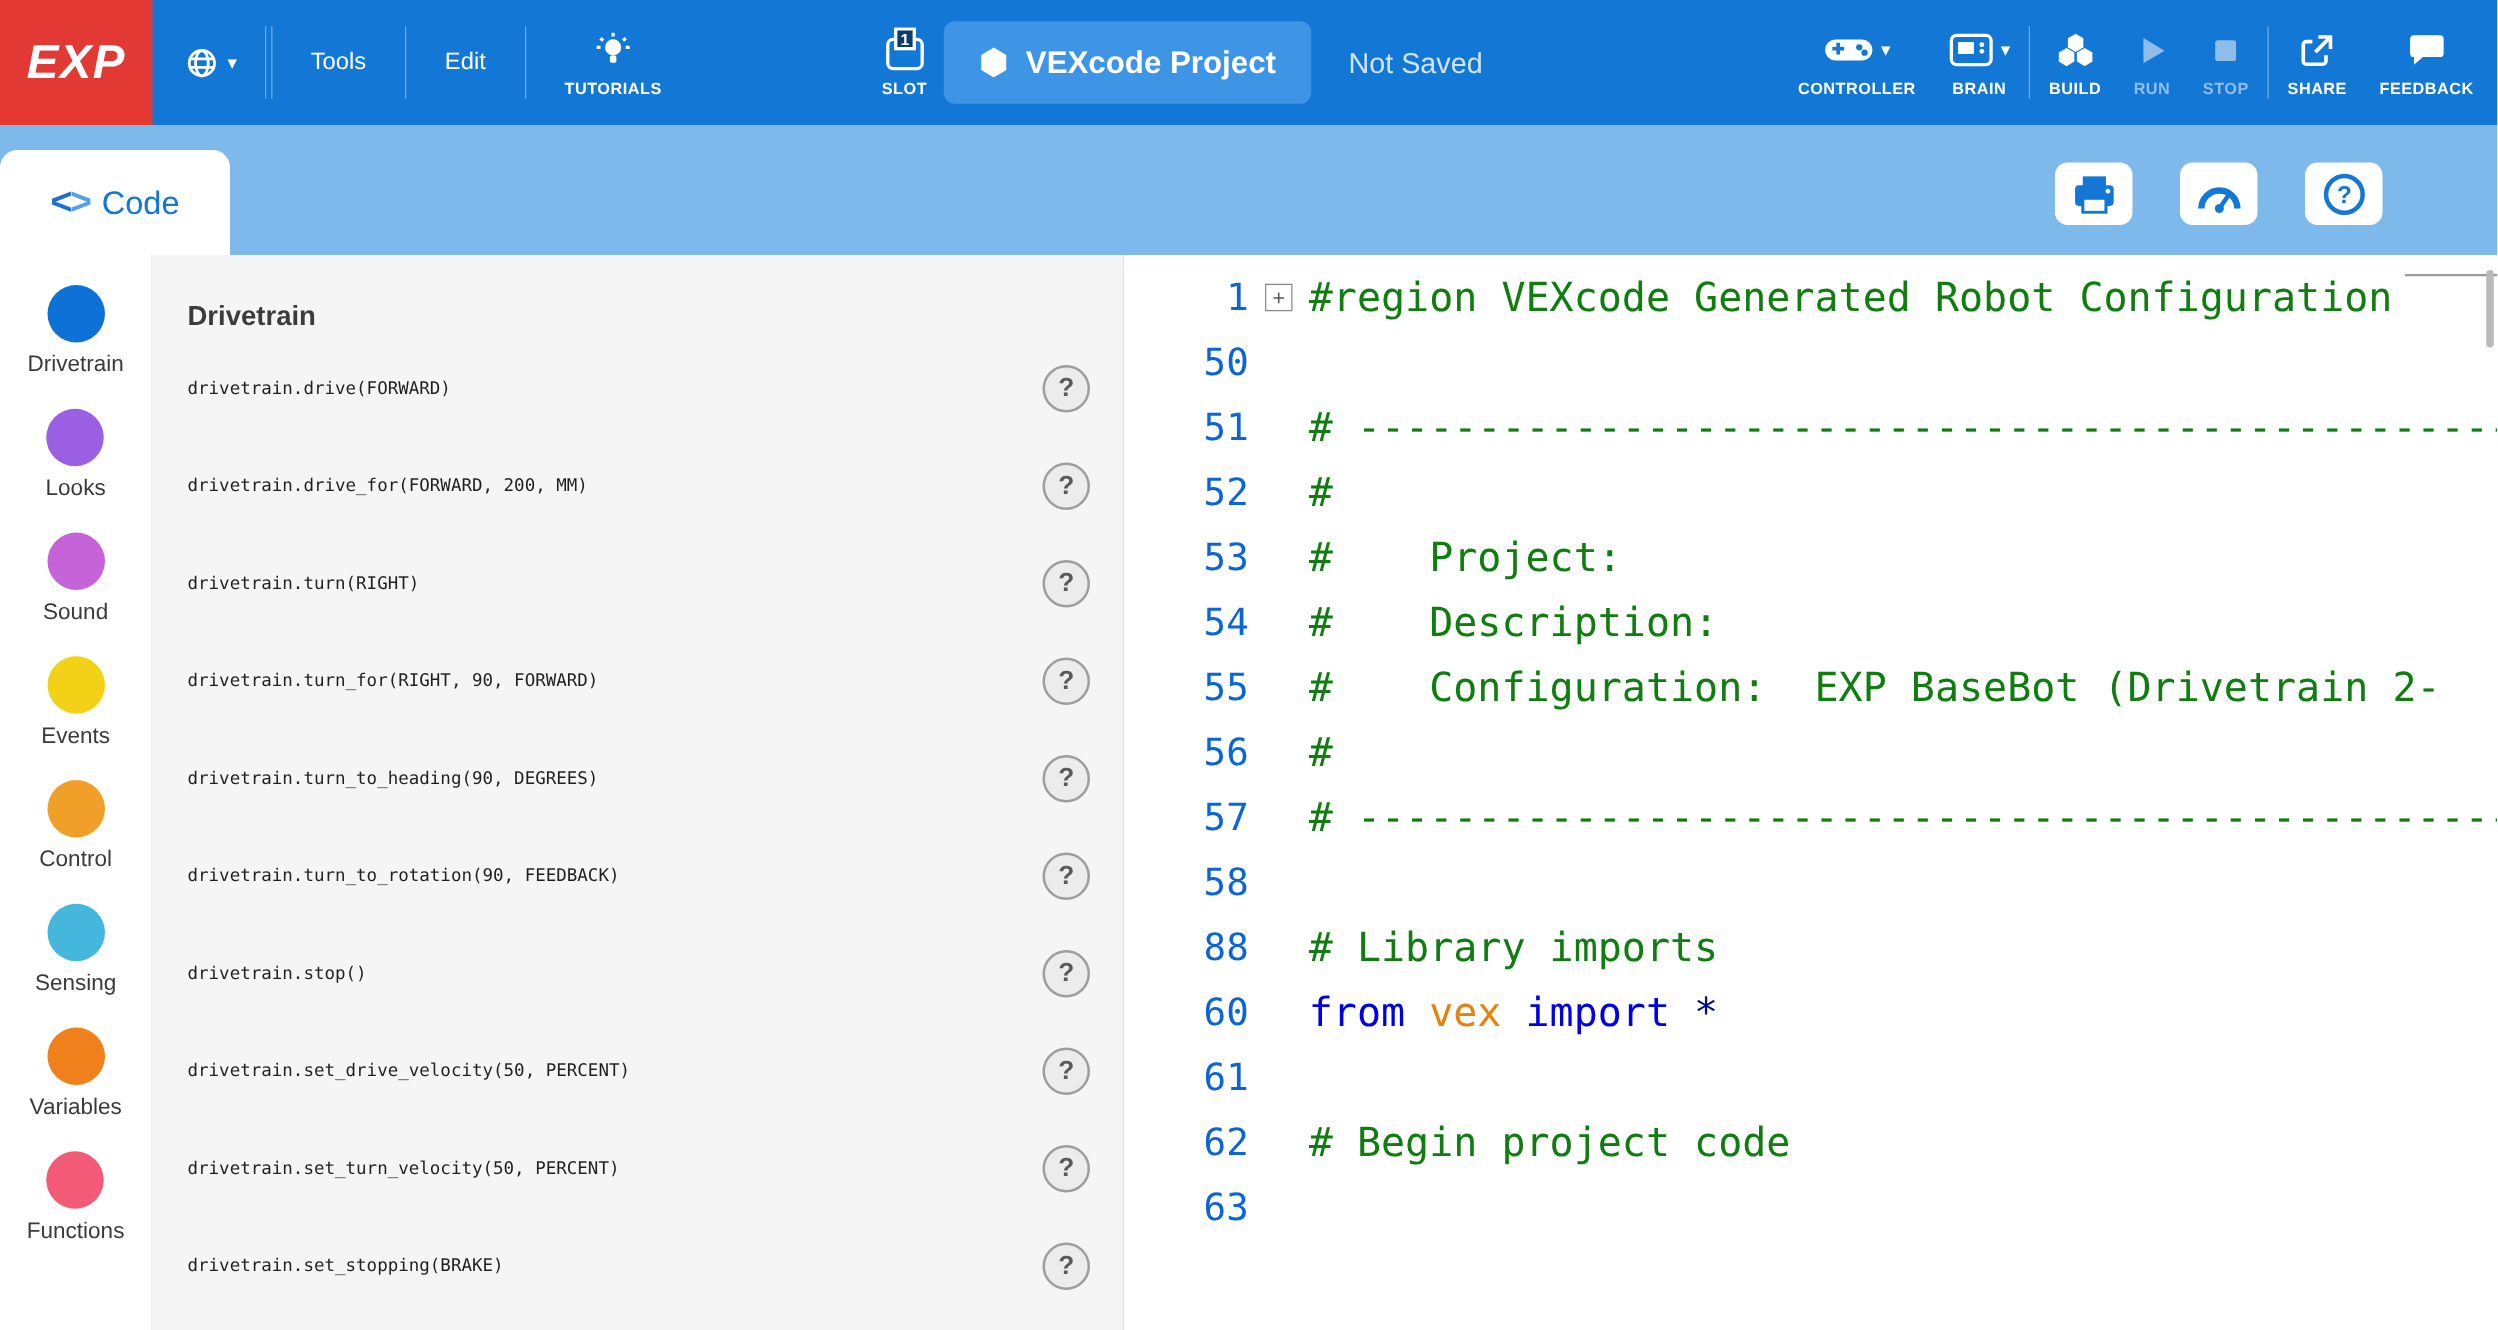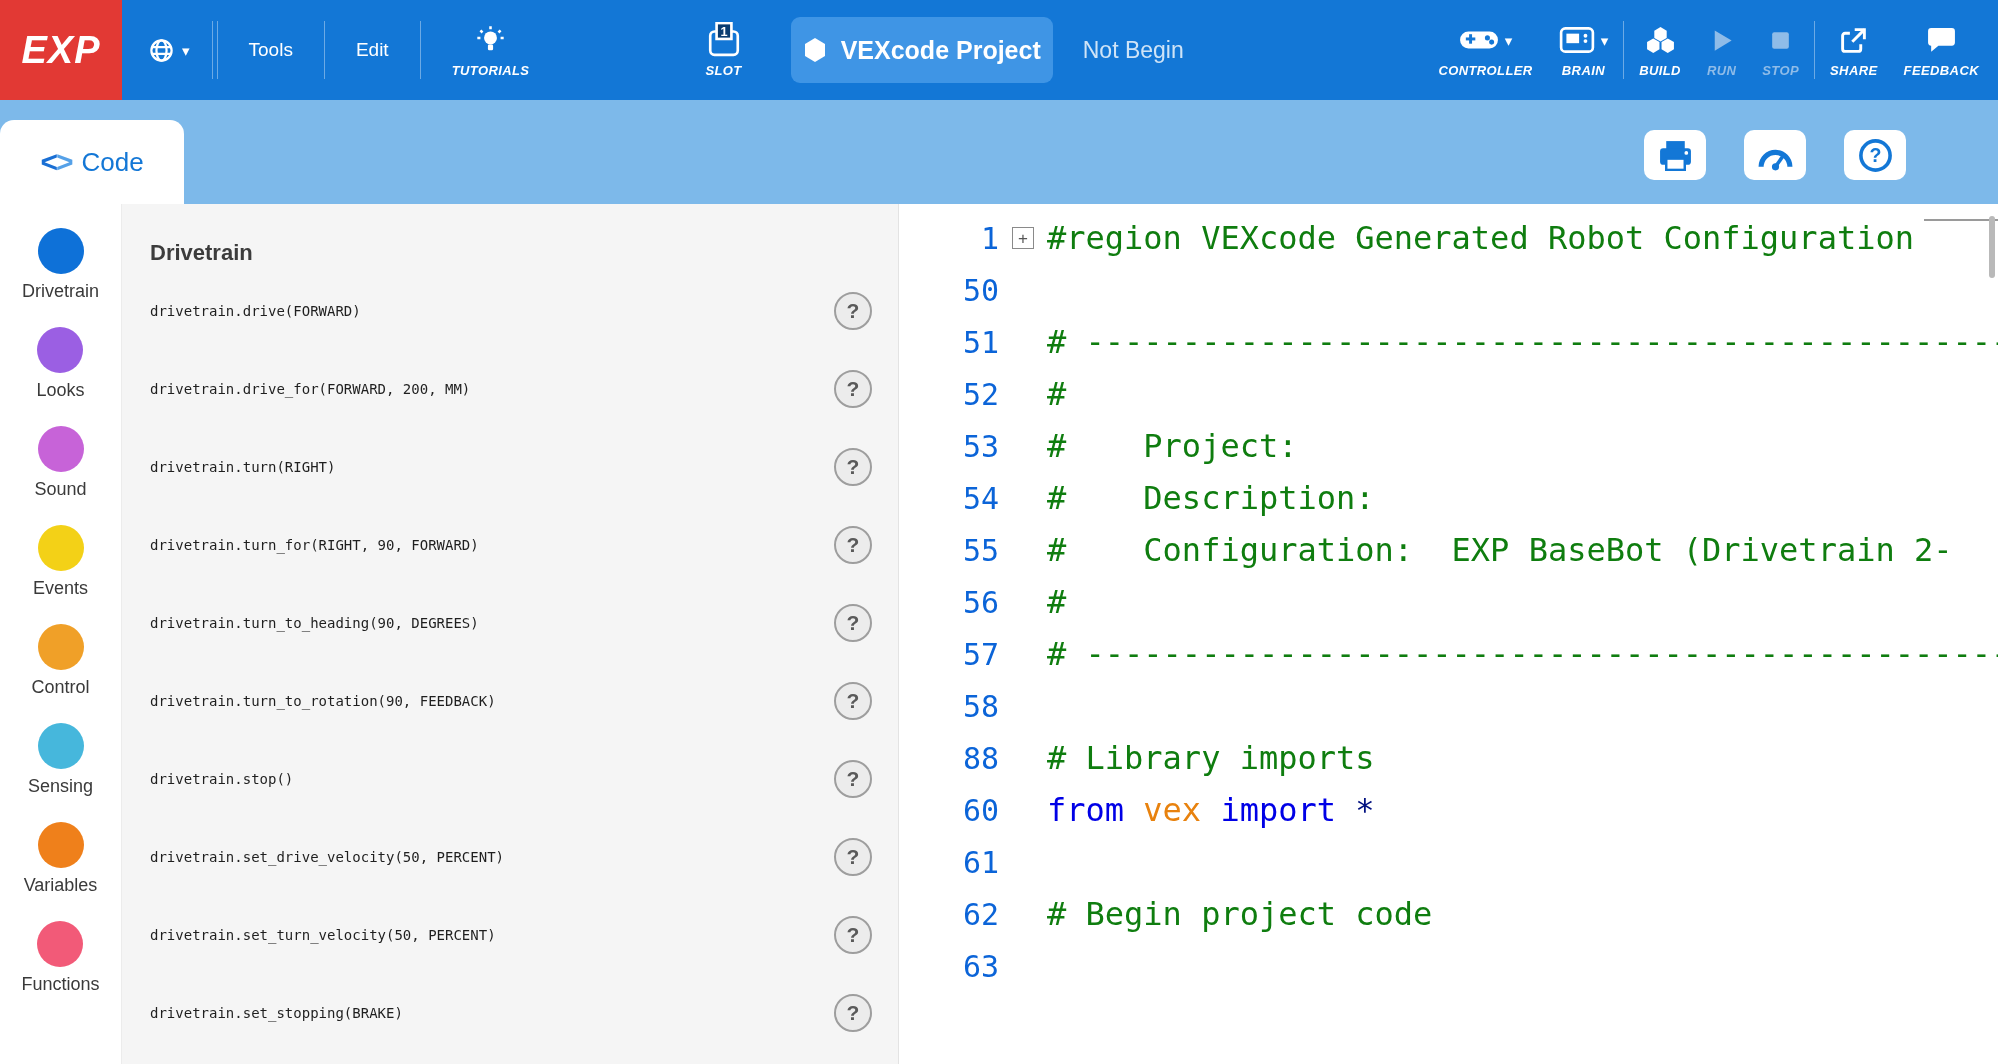--- a/index.html
+++ b/index.html
@@ -9,26 +9,26 @@
   
   .topbar { height:100px; background:var(--topbar-bg,#1377d6); display:flex; align-items:center; color:#fff; }
   .logo { width:122px; height:104px; background:var(--logo-bg,#e23934); display:flex; align-items:center; justify-content:center;
     font-weight:bold; font-style:italic; font-size:38px; letter-spacing:1px; cursor:pointer; }
   .globe-btn { margin-left:26px; display:flex; align-items:center; gap:7px; cursor:pointer; }
   .chev { font-size:15px; line-height:1; }
   .vsep { width:1px; height:58px; background:rgba(255,255,255,.38); margin:0 2px; flex-shrink:0; }
   .menu-group { display:flex; align-items:center; height:100%; }
   .menu-item { padding:0 29px; font-size:19px; height:100%; display:flex; align-items:center; cursor:pointer; }
   .tb-col { display:flex; flex-direction:column; align-items:center; justify-content:center; gap:5px; padding:0 13px; cursor:pointer; }
-  .tb-label { font-size:13px; font-weight:bold; letter-spacing:.4px;font-style:italic; }
+  .tb-label { font-size:13px; font-weight:bold; letter-spacing:.4px; }
   .tb-label.dim { color:var(--dim-label,#8fbce8); }
   .icon-row { display:flex; align-items:center; gap:6px; height:36px; }
   .tutorials { margin-left:16px; }
   .slot-btn { margin-left:150px; }
-  .project-btn { margin-left:36px; height:66px; padding:0 12px; background:var(--project-btn-bg,#3f95e5); border:none; border-radius:9px;
+  .project-btn { height:66px; padding:0 28px; background:var(--project-btn-bg,#3f95e5); border:none; border-radius:9px;
     color:#fff; font-size:25px; font-weight:600; display:flex; align-items:center; gap:14px; cursor:pointer;
     font-family:"Liberation Sans",sans-serif; }
   .save-status { margin-left:30px; font-size:23px; color:rgba(255,255,255,.8); }
   .tb-right { margin-left:auto; display:flex; align-items:center; margin-right:6px; height:100%; }
 
   
   .tabbar { height:104px; background:var(--tabbar-bg,#7db9ea); position:relative; }
   .code-tab { position:absolute; left:0; top:20px; width:184px; height:84px; background:#fff; border-radius:14px 14px 0 0;
     display:flex; align-items:center; justify-content:center; gap:10px; cursor:pointer; }
   .ct-icon { font-weight:bold; font-size:30px; letter-spacing:-2px; }
@@ -120,21 +120,21 @@
     <span class="tb-label">SLOT</span>
   </div>
 
   <button class="project-btn">
     <svg width="24" height="26" viewBox="0 0 24 26">
       <polygon points="12,1 22,7 22,19 12,25 2,19 2,7" fill="#fff"></polygon>
     </svg>
     <span>VEXcode Project</span>
   </button>
 
-  <span class="save-status">Not Begin</span>
+  <span class="save-status">Not Saved</span>
 
   <div class="tb-right">
 
     <div class="tb-col">
       <span class="icon-row">
         <svg width="40" height="26" viewBox="0 0 38 24">
           <rect x="1" y="4" width="36" height="16" rx="8" fill="#fff"></rect>
           <circle cx="27" cy="10" r="2.4" fill="#1377d6"></circle>
           <circle cx="31" cy="14" r="2.4" fill="#1377d6"></circle>
           <rect x="6.5" y="9.6" width="9" height="2.8" fill="#1377d6"></rect>

